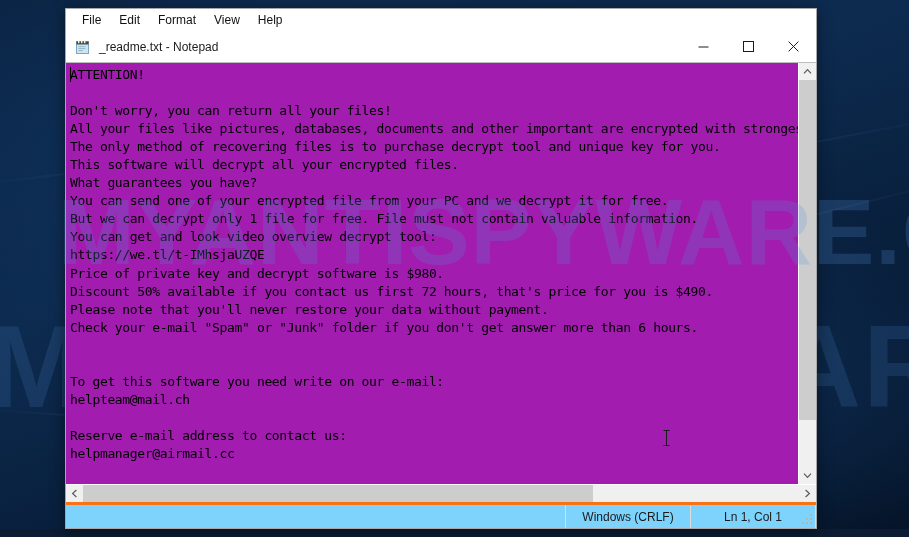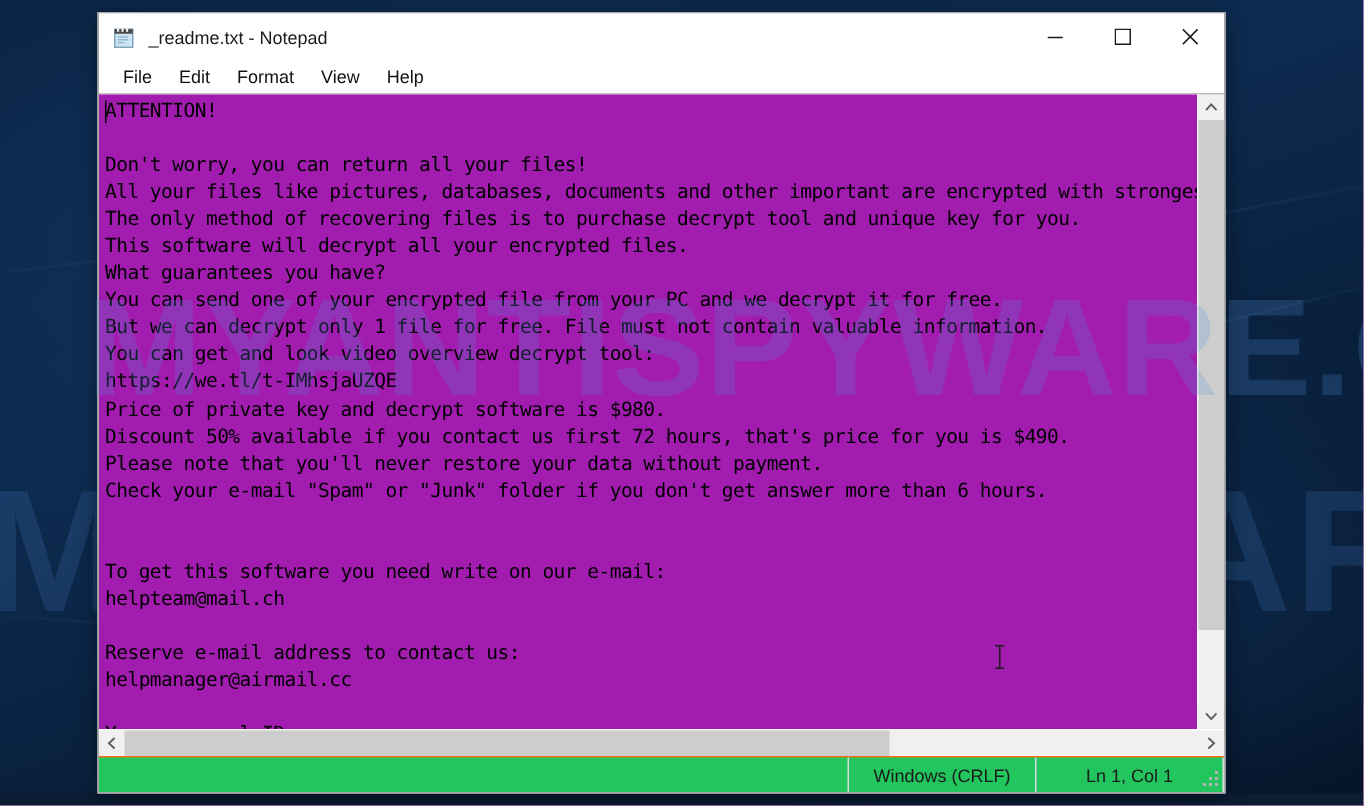--- a/index.html
+++ b/index.html
@@ -233,22 +233,22 @@
     top: 0;
     bottom: 0;
     left: 17px;
     width: 510px;
     background: #cdcdcd;
     cursor: default;
   }
 
   #statusbar {
     height: 23px;
-    background: #22c55e;
-    border-top: 1px solid #f97316;
+    background: #7dd3fc;
+    border-top: 3px solid #f97316;
     display: flex;
     align-items: stretch;
     flex: none;
     position: relative;
   }
   #status-spacer {
     flex: 1;
     border-right: 1px solid #dcdcdc;
   }
   .status-cell {
@@ -311,20 +311,28 @@
 <div id="desktop">
 
   <div class="streak s1"></div>
   <div class="streak s2"></div>
   <div class="streak s3"></div>
   <div class="streak s4"></div>
 
   <div id="watermark-desktop">MYANTISPYWARE.COM</div>
 
   <div id="notepad-window">
+
+    <div id="menubar">
+      <div class="menu-item">File</div>
+      <div class="menu-item">Edit</div>
+      <div class="menu-item">Format</div>
+      <div class="menu-item">View</div>
+      <div class="menu-item">Help</div>
+    </div>
 
     <div id="titlebar">
 
       <div id="titlebar-icon">
         <svg width="16" height="16" viewBox="0 0 16 16">
           <rect x="1.5" y="2.5" width="12" height="12" fill="#cfe4f2" stroke="#7fa6bd" stroke-width="1"></rect>
           <rect x="1.5" y="2.5" width="12" height="3" fill="#4a4a4a"></rect>
           <rect x="3" y="1" width="1.4" height="3.2" fill="#f2f2f2"></rect>
           <rect x="6" y="1" width="1.4" height="3.2" fill="#f2f2f2"></rect>
           <rect x="9" y="1" width="1.4" height="3.2" fill="#f2f2f2"></rect>
@@ -345,28 +353,20 @@
         <svg width="11" height="11" viewBox="0 0 11 11">
           <rect x="0.5" y="0.5" width="10" height="10" fill="none" stroke="#1b1b1b" stroke-width="1"></rect>
         </svg>
       </div>
       <div class="winbtn">
         <svg width="11" height="11" viewBox="0 0 11 11">
           <line x1="0.6" y1="0.6" x2="10.4" y2="10.4" stroke="#1b1b1b" stroke-width="1"></line>
           <line x1="10.4" y1="0.6" x2="0.6" y2="10.4" stroke="#1b1b1b" stroke-width="1"></line>
         </svg>
       </div>
-    </div>
-
-    <div id="menubar">
-      <div class="menu-item">File</div>
-      <div class="menu-item">Edit</div>
-      <div class="menu-item">Format</div>
-      <div class="menu-item">View</div>
-      <div class="menu-item">Help</div>
     </div>
 
     <div id="editor-area">
 
       <div id="editor-row">
 
         <div id="text-canvas">
           <div id="caret"></div>
           <div id="text-body">ATTENTION!
 

